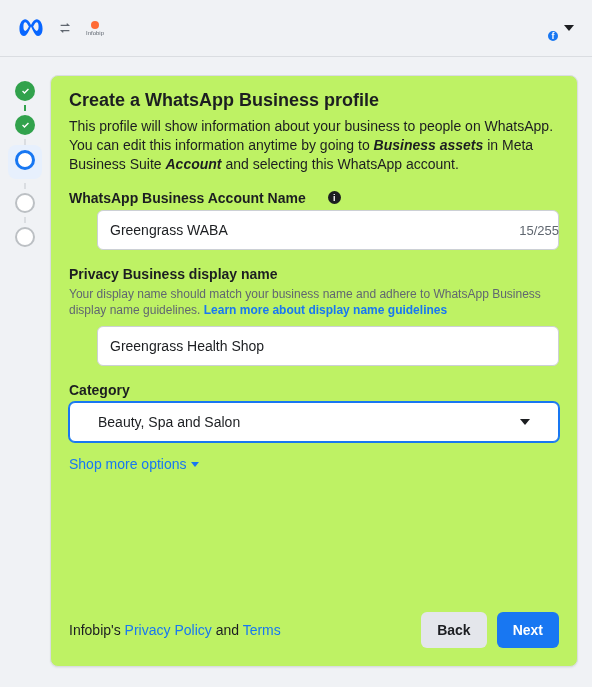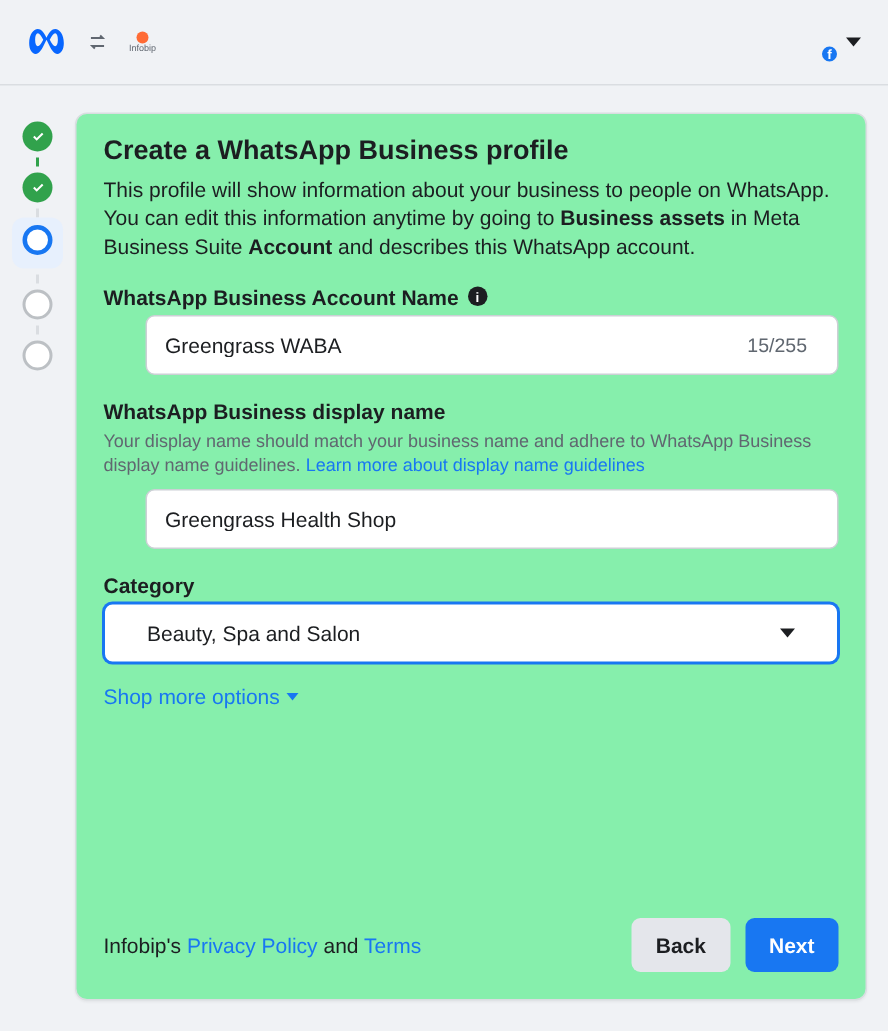--- a/index.html
+++ b/index.html
@@ -39,46 +39,46 @@
     .step.done { background:#31a24c; }
     .step.done svg { width:11px; height:11px; }
     .connector { width:2px; height:6px; background:#dadde1; margin-bottom:4px; }
     .connector.done { background:#31a24c; }
     .step.active-wrap { width:34px; height:34px; border-radius:8px; background:#e7f0fd; display:flex; align-items:center; justify-content:center; margin:-4px 0 4px; }
     .step.active-ring { width:20px; height:20px; border-radius:50%; border:3px solid #1877f2; background:#fff; }
     .step.pending { border:2px solid #bcc0c4; background:#fff; }
 
     .card {
       flex:1;
-      background:#86efac;
+      background:#bef264;
       border:1px solid #dadde1;
       border-radius:8px;
       padding:14px 18px 18px;
       display:flex;
       flex-direction:column;
       box-shadow: 0 1px 2px rgba(0,0,0,0.06);
       height: 592px;
     }
     .card h1 { font-size:18px; font-weight:700; margin-bottom:6px; }
     .card .intro { font-size:14px; color:#1c1e21; line-height:1.35; margin-bottom:16px; }
-    .card .intro b { font-weight:700; }
-
-    .field-label { font-size:14px; font-weight:700; display:flex; align-items:center; gap:6px; margin-bottom:4px; }
+    .card .intro b { font-weight:700;font-style:italic; }
+
+    .field-label { font-size:14px; font-weight:700; display:flex; align-items:center; gap:22px; margin-bottom:4px; }
     .info-icon { width:13px; height:13px; border-radius:50%; background:#1c1e21; color:#fff; font-size:9px; font-weight:bold; display:inline-flex; align-items:center; justify-content:center; }
     .field-help { font-size:12px; color:#606770; line-height:1.35; margin-bottom:8px; }
-    .field-help a { color:#1877f2; text-decoration:none; }
+    .field-help a { color:#1877f2; text-decoration:none;font-weight:bold; }
 
     .input-row { position:relative; margin-bottom:16px;padding-left:28px; }
     .text-input {
       width:100%; height:40px;
       border:1px solid #ccd0d5; border-radius:6px;
       padding:0 12px; font-size:14px;
       color:#1c1e21; background:#fff;
     }
-    .char-count { position:absolute; right:21px; top:50%; transform:translateY(-50%); font-size:13px; color:#606770;text-align:center; }
+    .char-count { position:absolute; right:0; top:50%; transform:translateY(-50%); font-size:13px; color:#606770;text-align:center; }
 
     .select-row { position:relative; margin-bottom:14px; }
     .select-box {
       width:100%; height:40px;
       border:1px solid #1877f2; border-radius:6px;
       padding:0 28px; font-size:14px;
       display:flex; align-items:center; justify-content:space-between;
       box-shadow: 0 0 0 1px #1877f2;
       background:#fff;
       cursor:pointer;
@@ -148,34 +148,34 @@
     </div>
     <div class="connector"></div>
     <div class="step pending"></div>
     <div class="connector"></div>
     <div class="step pending"></div>
   </div>
 
   <div class="card">
     <h1>Create a WhatsApp Business profile</h1>
     <p class="intro">
-      <span>This profile will show information about your business to people on WhatsApp. You can edit this information anytime by going to </span><b>Business assets</b><span> in Meta Business Suite </span><b>Account</b><span> and describes this WhatsApp account.</span>
+      <span>This profile will show information about your business to people on WhatsApp. You can edit this information anytime by going to </span><b>Business assets</b><span> in Meta Business Suite </span><b>Account</b><span> and selecting this WhatsApp account.</span>
     </p>
 
     <div class="field-label">
       <span>WhatsApp Business Account Name</span>
       <span class="info-icon">i</span>
     </div>
     <div class="input-row">
       <input class="text-input" type="text" value="Greengrass WABA" style="">
       <span class="char-count">15/255</span>
     </div>
 
     <div class="field-label">
-      <span>WhatsApp Business display name</span>
+      <span>Privacy Business display name</span>
     </div>
     <p class="field-help">
       <span>Your display name should match your business name and adhere to WhatsApp Business display name guidelines. </span><a href="#">Learn more about display name guidelines</a>
     </p>
     <div class="input-row">
       <input class="text-input" type="text" value="Greengrass Health Shop" style="">
     </div>
 
     <div class="field-label">
       <span>Category</span>

